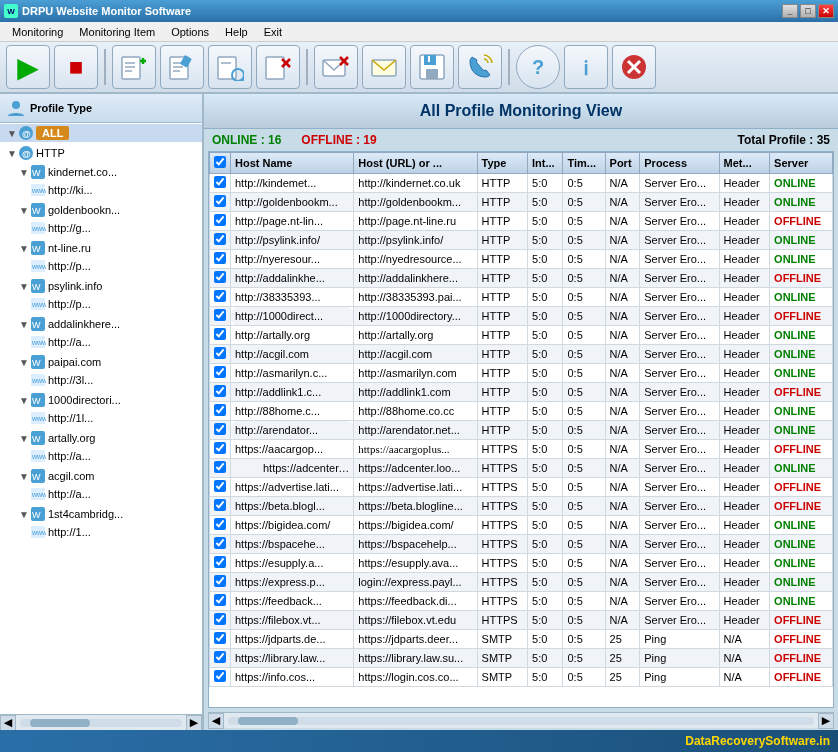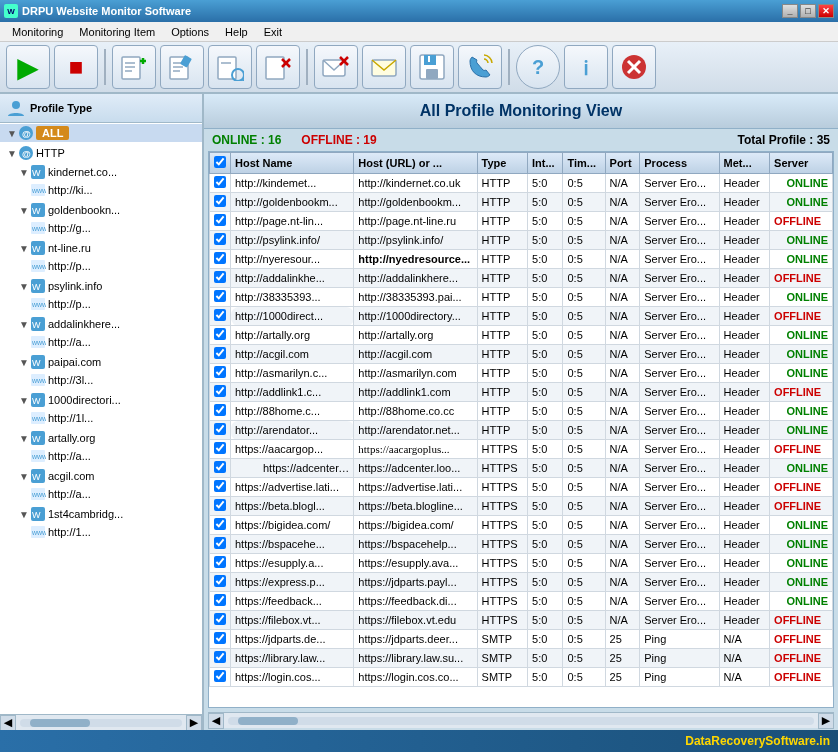--- a/index.html
+++ b/index.html
@@ -47,21 +47,21 @@
     .total-count { color: #000; font-weight: bold; font-size: 12px; margin-left: auto; }
 
     
     .table-container { flex: 1; overflow-y: auto; overflow-x: auto; background: white; margin: 0 4px 4px 4px; border: 1px solid #90b0c8; }
     table { width: 100%; border-collapse: collapse; font-size: 11px; }
     thead tr { background: linear-gradient(to bottom, #ddeaf8, #bcd0e4); position: sticky; top: 0; }
     thead th { padding: 3px 4px; border: 1px solid #90a8c0; text-align: left; font-weight: bold; white-space: nowrap; cursor: pointer; }
     tbody tr:nth-child(even) { background: #f0f4f8; }
     tbody tr:nth-child(odd) { background: #ffffff; }
     td { padding: 2px 4px; border: 1px solid #d0d8e0; white-space: nowrap; overflow: hidden; max-width: 100px; text-overflow: ellipsis; }
-    .status-online { color: #008000; font-weight: bold; text-align: right; }
+    .status-online { color: #008000; font-weight: bold; }
     .status-offline { color: #cc0000; font-weight: bold; }
     .cb-col { width: 18px; text-align: center; }
     input[type=checkbox] { width: 12px; height: 12px; }
 
     
     .tree-area::-webkit-scrollbar { width: 8px; }
     .tree-area::-webkit-scrollbar-track { background: #e0e8f0; }
     .tree-area::-webkit-scrollbar-thumb { background: #90b0c8; border-radius: 4px; }
 
     
@@ -523,21 +523,21 @@
       <td>5:0</td>
       <td>0:5</td>
       <td>N/A</td>
       <td style="max-width:80px; overflow:hidden; text-overflow:ellipsis;">Server Ero...</td>
       <td>Header</td>
       <td class="status-online">ONLINE</td>
     </tr>
             <tr>
       <td class="cb-col"><input type="checkbox" checked="" style=""></td>
       <td style="max-width:110px; overflow:hidden; text-overflow:ellipsis;">http://nyeresour...</td>
-      <td style="max-width:110px; overflow:hidden; text-overflow:ellipsis;font-weight:bold;">http://nyedresource...</td>
+      <td style="max-width:110px; overflow:hidden; text-overflow:ellipsis;">http://nyedresource...</td>
       <td>HTTP</td>
       <td>5:0</td>
       <td>0:5</td>
       <td>N/A</td>
       <td style="max-width:80px; overflow:hidden; text-overflow:ellipsis;">Server Ero...</td>
       <td>Header</td>
       <td class="status-online">ONLINE</td>
     </tr>
             <tr>
       <td class="cb-col"><input type="checkbox" checked="" style=""></td>
@@ -727,21 +727,21 @@
       <td>5:0</td>
       <td>0:5</td>
       <td>N/A</td>
       <td style="max-width:80px; overflow:hidden; text-overflow:ellipsis;">Server Ero...</td>
       <td>Header</td>
       <td class="status-online">ONLINE</td>
     </tr>
             <tr>
       <td class="cb-col"><input type="checkbox" checked="" style=""></td>
       <td style="max-width:110px; overflow:hidden; text-overflow:ellipsis;">https://express.p...</td>
-      <td style="max-width:110px; overflow:hidden; text-overflow:ellipsis;">https://jdparts.payl...</td>
+      <td style="max-width:110px; overflow:hidden; text-overflow:ellipsis;">login://express.payl...</td>
       <td>HTTPS</td>
       <td>5:0</td>
       <td>0:5</td>
       <td>N/A</td>
       <td style="max-width:80px; overflow:hidden; text-overflow:ellipsis;">Server Ero...</td>
       <td>Header</td>
       <td class="status-online">ONLINE</td>
     </tr>
             <tr>
       <td class="cb-col"><input type="checkbox" checked="" style=""></td>
@@ -786,21 +786,21 @@
       <td>SMTP</td>
       <td>5:0</td>
       <td>0:5</td>
       <td>25</td>
       <td style="max-width:80px; overflow:hidden; text-overflow:ellipsis;">Ping</td>
       <td>N/A</td>
       <td class="status-offline">OFFLINE</td>
     </tr>
             <tr>
       <td class="cb-col"><input type="checkbox" checked="" style=""></td>
-      <td style="max-width:110px; overflow:hidden; text-overflow:ellipsis;">https://login.cos...</td>
+      <td style="max-width:110px; overflow:hidden; text-overflow:ellipsis;">https://info.cos...</td>
       <td style="max-width:110px; overflow:hidden; text-overflow:ellipsis;">https://login.cos.co...</td>
       <td>SMTP</td>
       <td>5:0</td>
       <td>0:5</td>
       <td>25</td>
       <td style="max-width:80px; overflow:hidden; text-overflow:ellipsis;">Ping</td>
       <td>N/A</td>
       <td class="status-offline">OFFLINE</td>
     </tr>
           </tbody>

